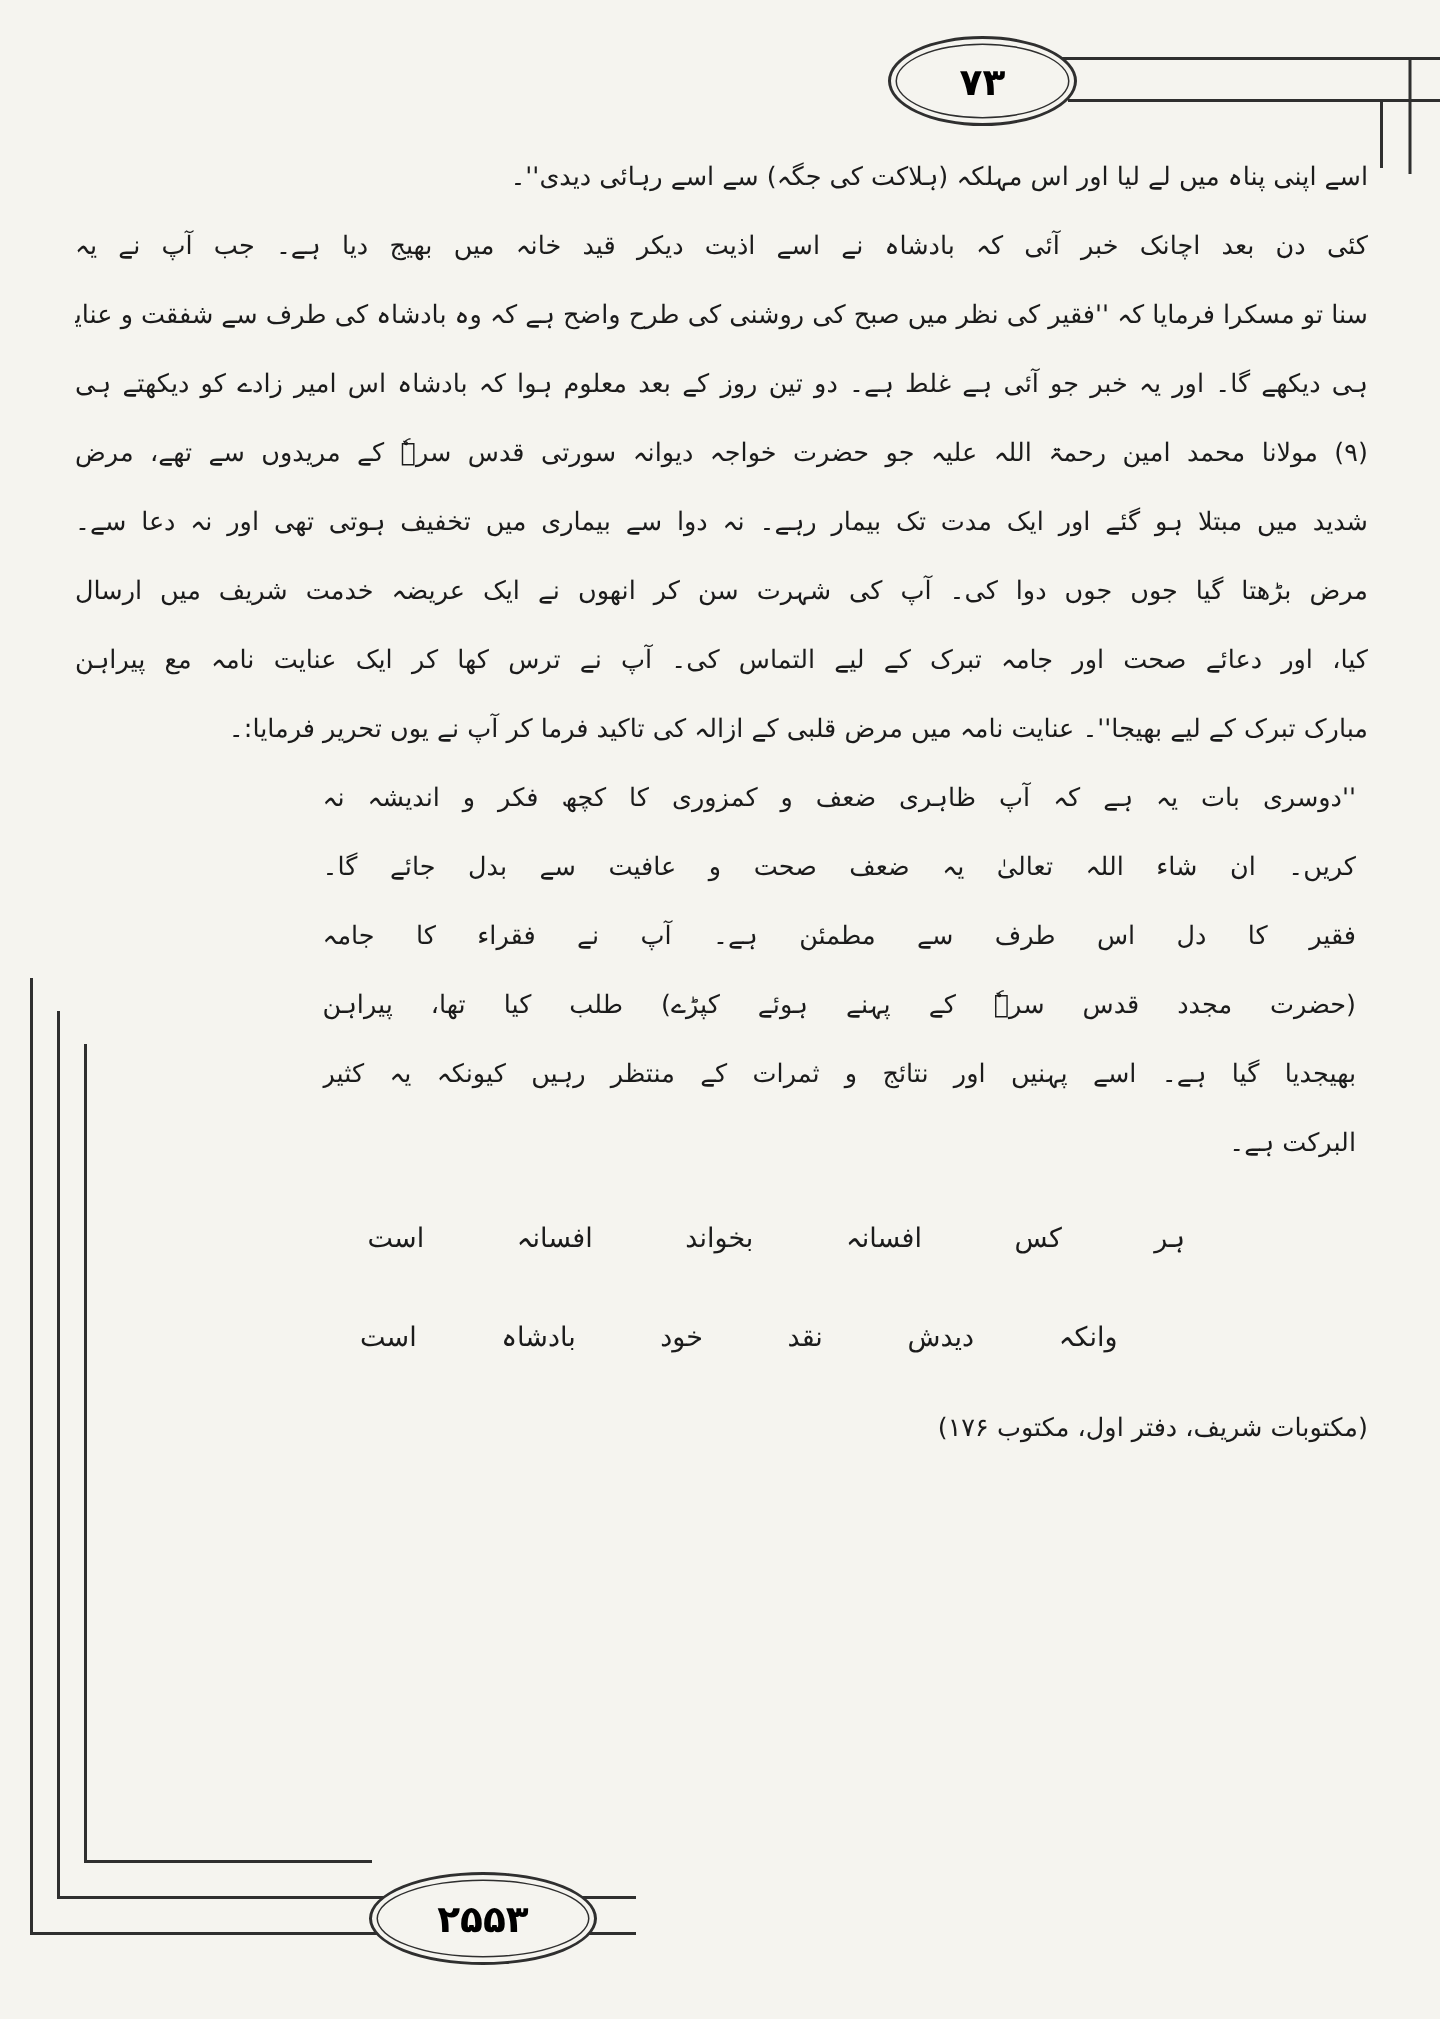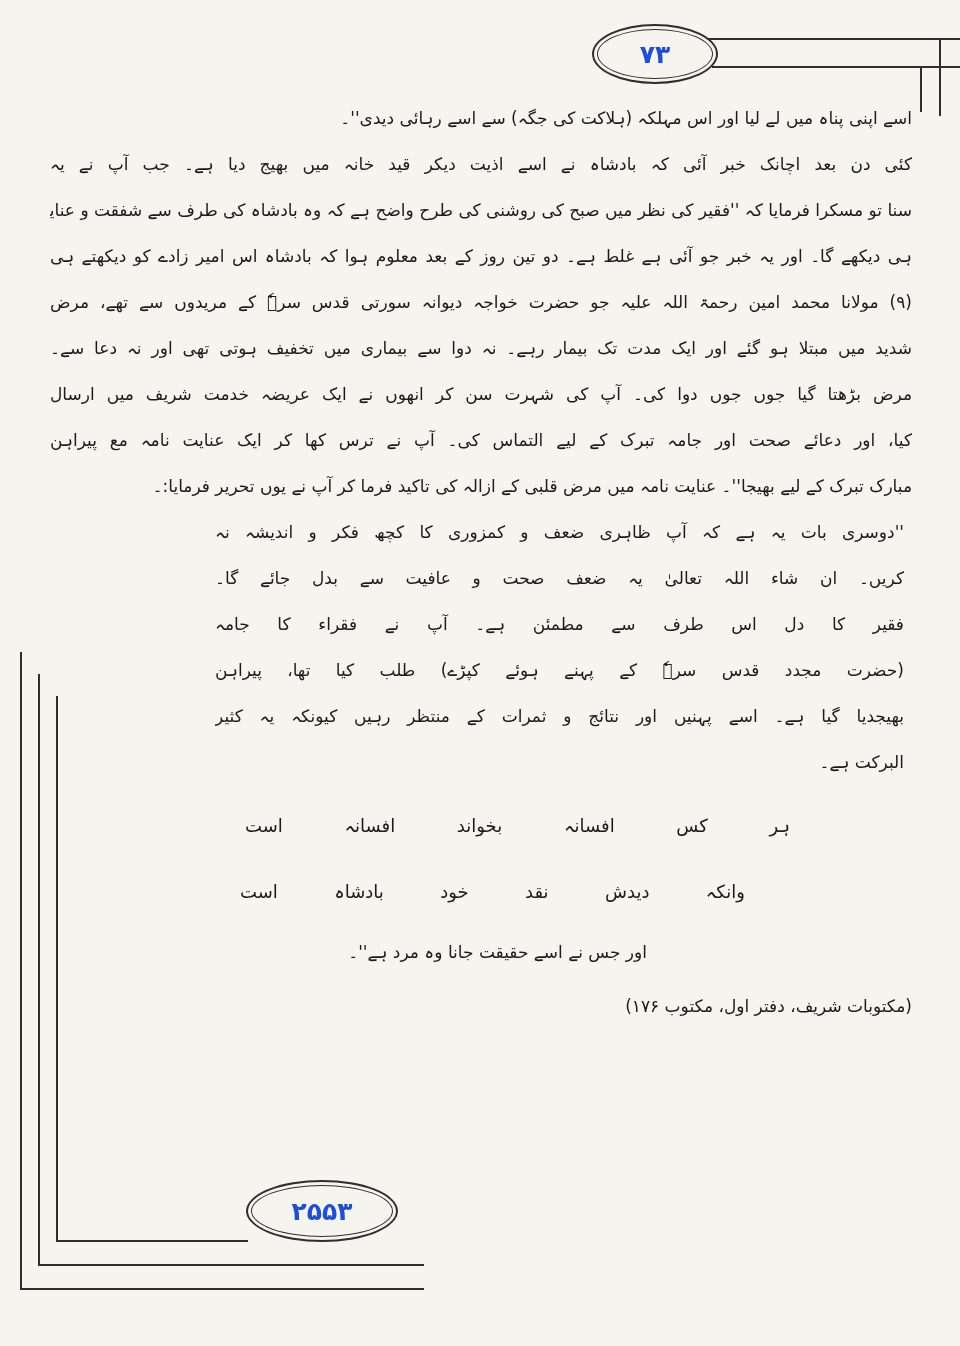--- a/index.html
+++ b/index.html
@@ -21,21 +21,21 @@
     border-radius:50%;
     background:#f5f4ef;
     display:flex;align-items:center;justify-content:center;
   }
   .cartouche .inner{
     position:absolute;inset:3px;
     border:1px solid #2f2f2f;border-radius:50%;
     display:flex;align-items:center;justify-content:center;
   }
   .cartouche .num{
-    font-weight:bold;font-size:25px;line-height:1;color:#1d4ed8;
+    font-weight:bold;font-size:25px;line-height:1;color:#000000;
   }
   
   .textblock{
     position:absolute;
     top:95px;left:50px;right:48px;
     direction:rtl;
     font-size:17px;
     line-height:46px;
   }
   .line{
@@ -83,21 +83,21 @@
   <div class="cartouche" style="left:592px;top:24px;width:122px;height:56px;">
     <div class="inner">
       <span class="num">۷۳</span>
     </div>
   </div>
 
   <div class="corner" style="left:20px;top:652px;width:402px;height:636px;"></div>
   <div class="corner" style="left:38px;top:674px;width:384px;height:590px;"></div>
   <div class="corner" style="left:56px;top:696px;width:190px;height:544px;"></div>
 
-  <div class="cartouche" style="left:246px;top:1180px;width:148px;height:58px;">
+  <div class="cartouche" style="left:246px;top:1248px;width:148px;height:58px;">
     <div class="inner">
       <span class="num">۲۵۵۳</span>
     </div>
   </div>
 
   <div class="textblock">
 
     <div class="line end">اسے اپنی پناہ میں لے لیا اور اس مہلکہ (ہلاکت کی جگہ) سے اسے رہائی دیدی''۔</div>
 
     <div class="line">کئی دن بعد اچانک خبر آئی کہ بادشاہ نے اسے اذیت دیکر قید خانہ میں بھیج دیا ہے۔ جب آپ نے یہ</div>
@@ -130,19 +130,18 @@
 
     <div class="couplet c2">
       <span>وانکہ</span>
       <span>دیدش</span>
       <span>نقد</span>
       <span>خود</span>
       <span>بادشاہ</span>
       <span>است</span>
     </div>
 
-    <div class="translation-2">اور جس نے اسے حقیقت جانا وہ مرد ہے''۔</div>
 
     <div class="citation">(مکتوبات شریف، دفتر اول، مکتوب ۱۷۶)</div>
 
   </div>
 
 </div>
 
 </body></html>

